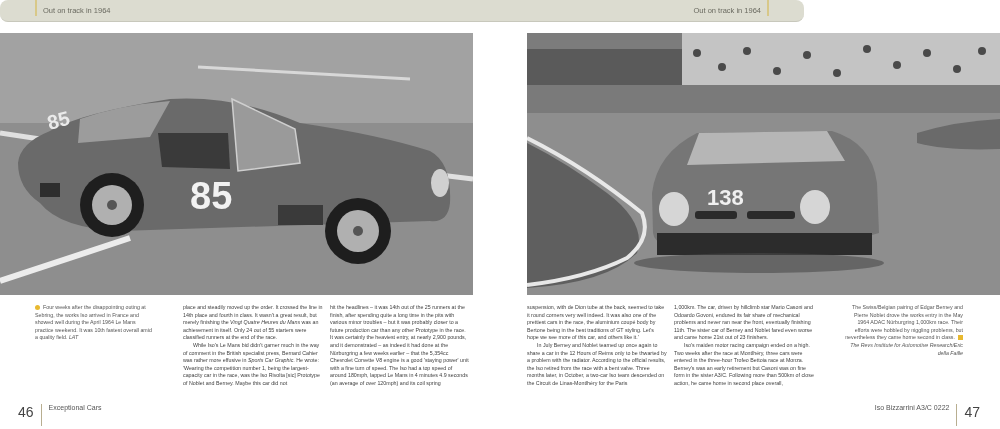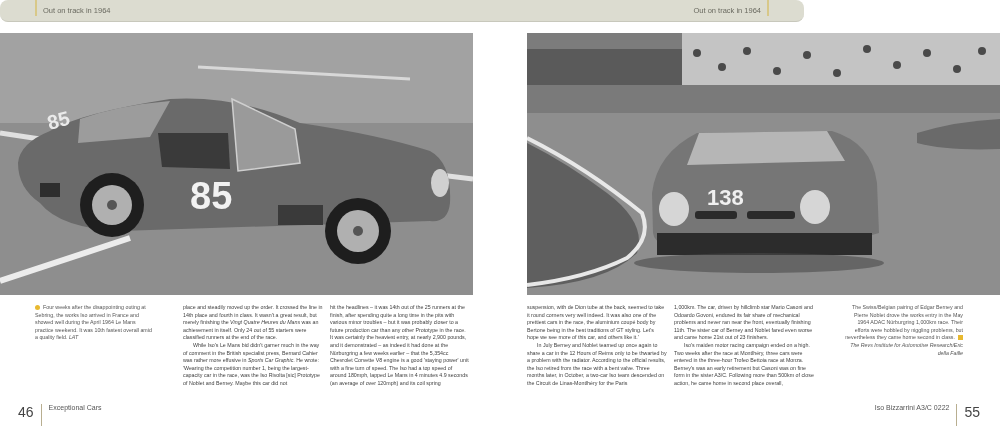--- a/index.html
+++ b/index.html
@@ -167,16 +167,16 @@
   </div>
 
   <div class="footer-left">
     <span class="page-num">46</span>
     <div class="footer-rule"></div>
     <span>Exceptional Cars</span>
   </div>
   <div class="footer-right">
     <span>Iso Bizzarrini A3/C 0222</span>
     <div class="footer-rule"></div>
-    <span class="page-num">55</span>
+    <span class="page-num">47</span>
   </div>
 
 </div>
 
 </body></html>

